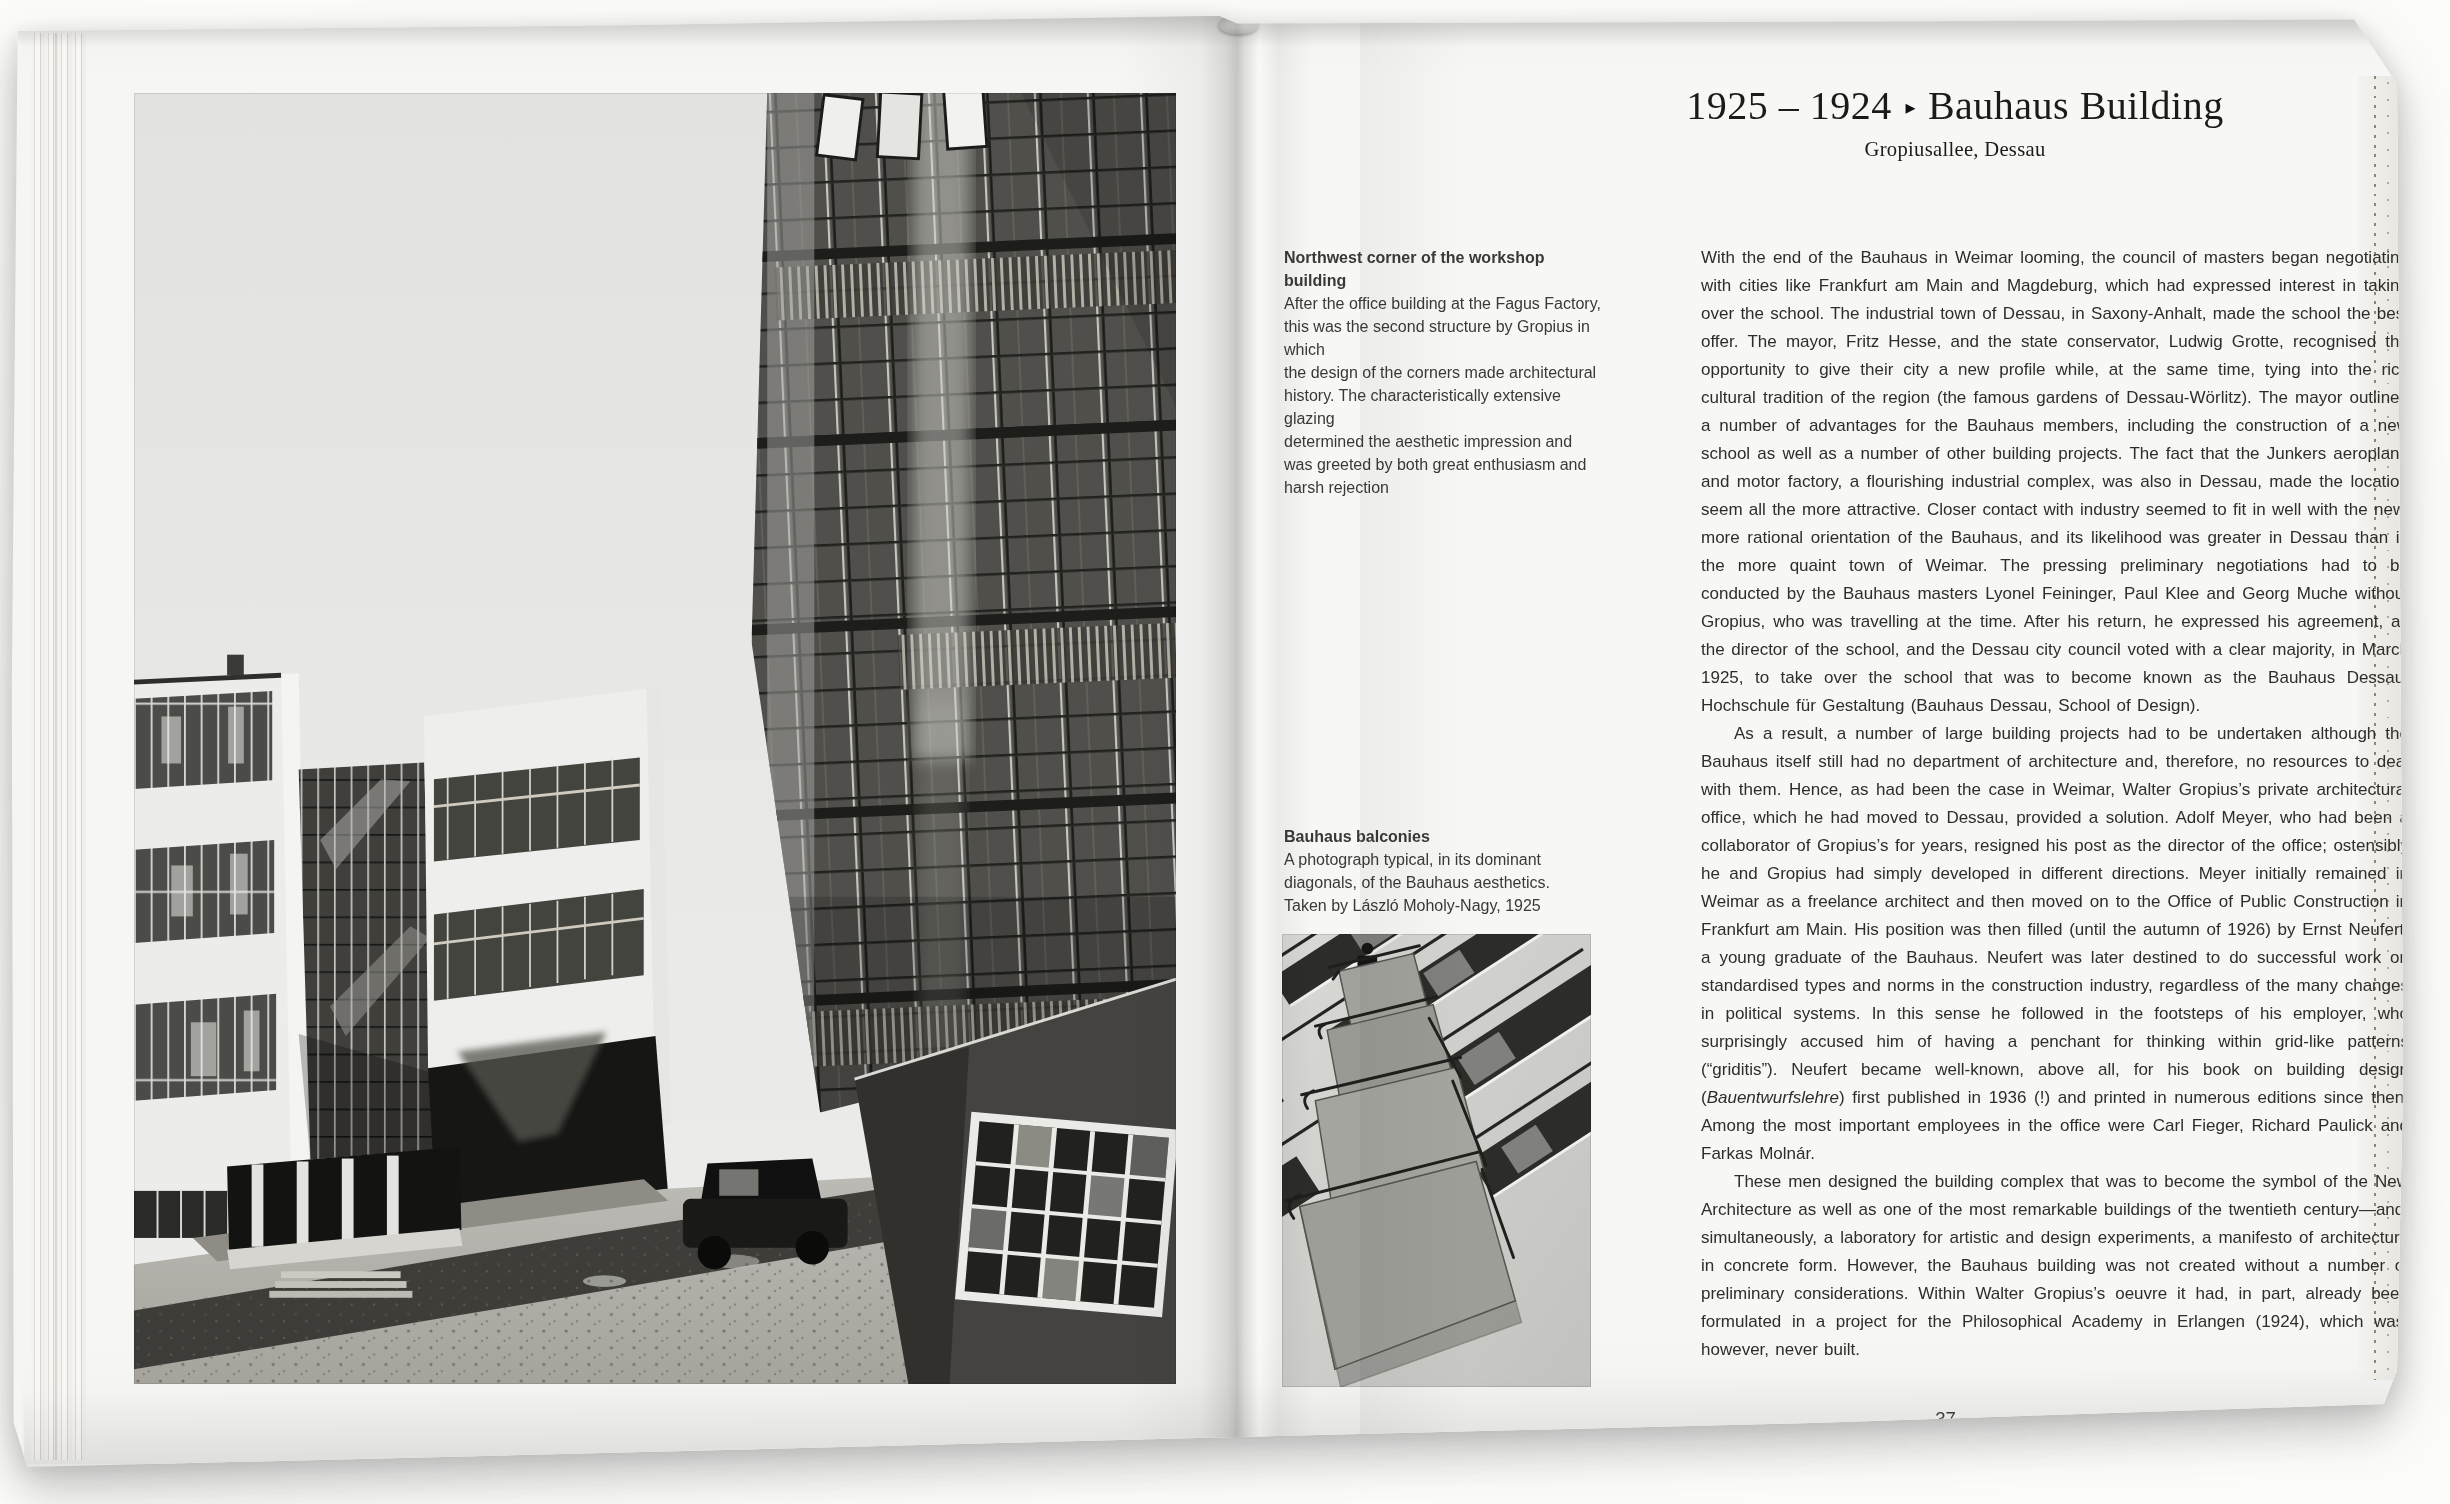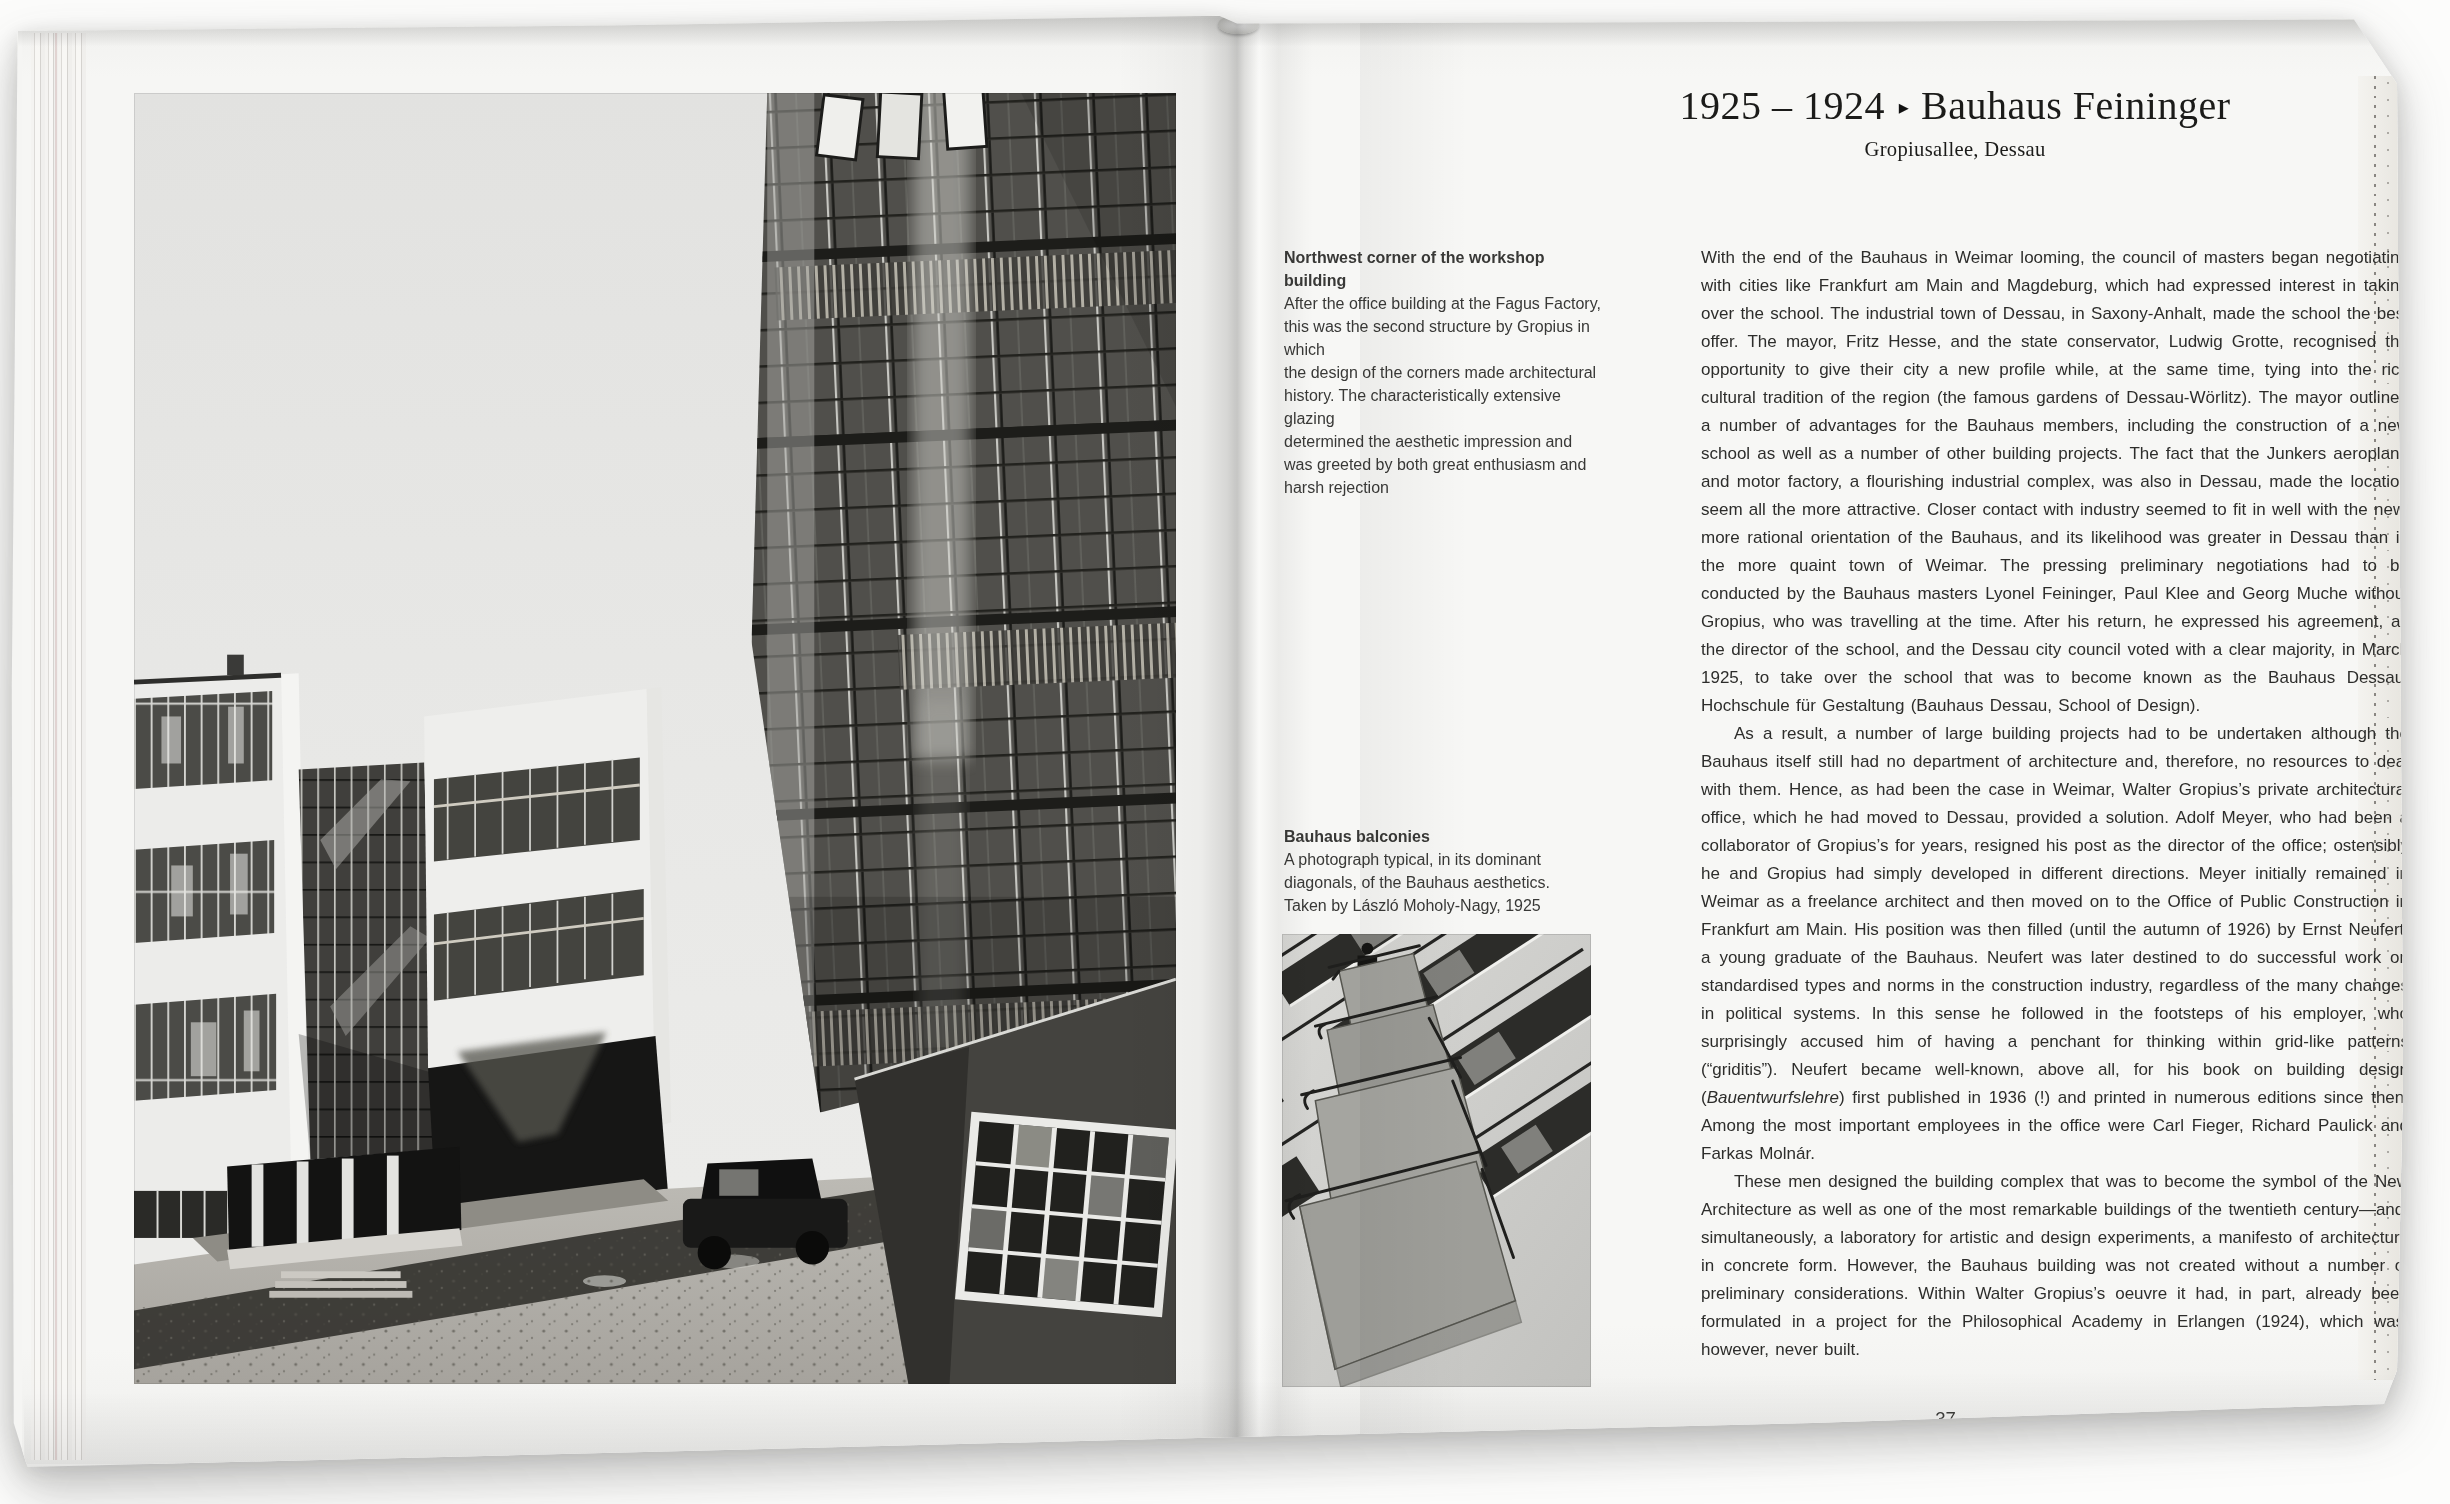--- a/index.html
+++ b/index.html
@@ -306,21 +306,21 @@
               <line x1="854" y1="1100" x2="1048" y2="1100"></line>
                 <line x1="854" y1="1144" x2="1048" y2="1144"></line>
               <line x1="854" y1="1188" x2="1048" y2="1188"></line>
             </g>
           </g>
         </g>
         <rect width="1063" height="1317" fill="none" stroke="rgba(0,0,0,.10)" stroke-width="2"></rect>
       </svg>
 
       <div class="title-block">
-        <div class="title-line"><span>1925 – 1924</span><span class="title-sep">▸</span><span>Bauhaus Feininger</span></div>
+        <div class="title-line"><span>1925 – 1924</span><span class="title-sep">▸</span><span>Bauhaus Building</span></div>
         <div class="subtitle">Gropiusallee, Dessau</div>
       </div>
 
       <div class="caption cap-workshop">
         <div class="cap-head">Northwest corner of the workshop building</div>
         <div class="cap-body">After the office building at the Fagus Factory,
 this was the second structure by Gropius in which
 the design of the corners made architectural
 history. The characteristically extensive glazing
 determined the aesthetic impression and

